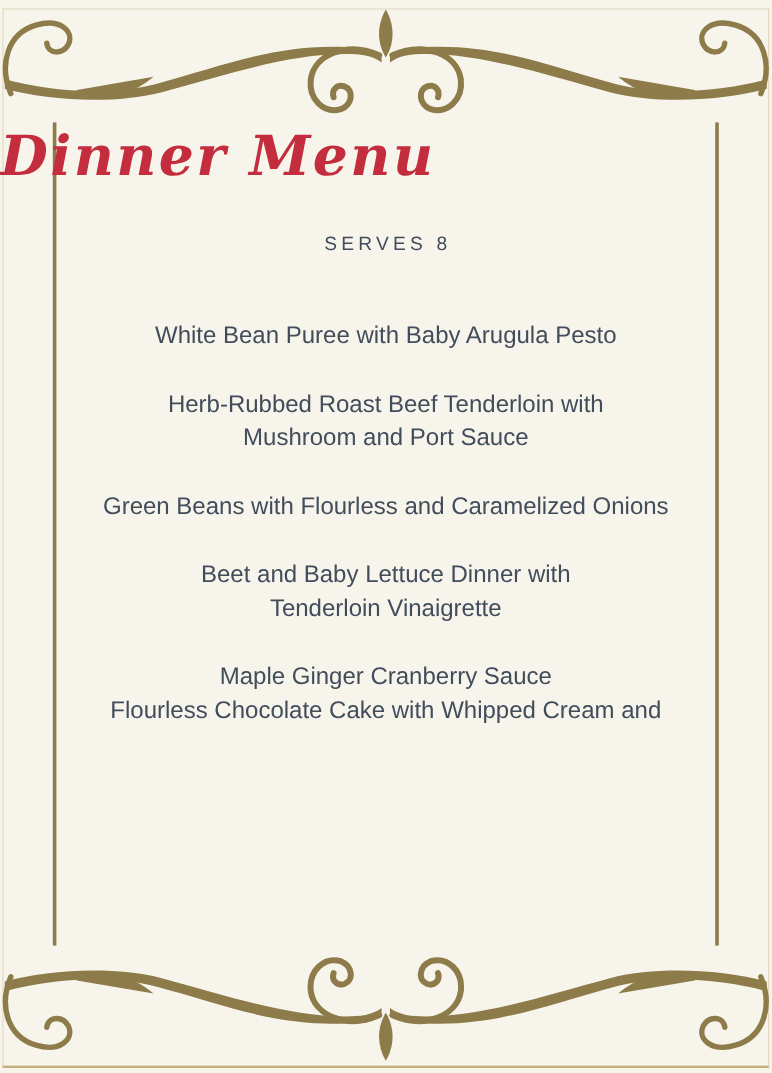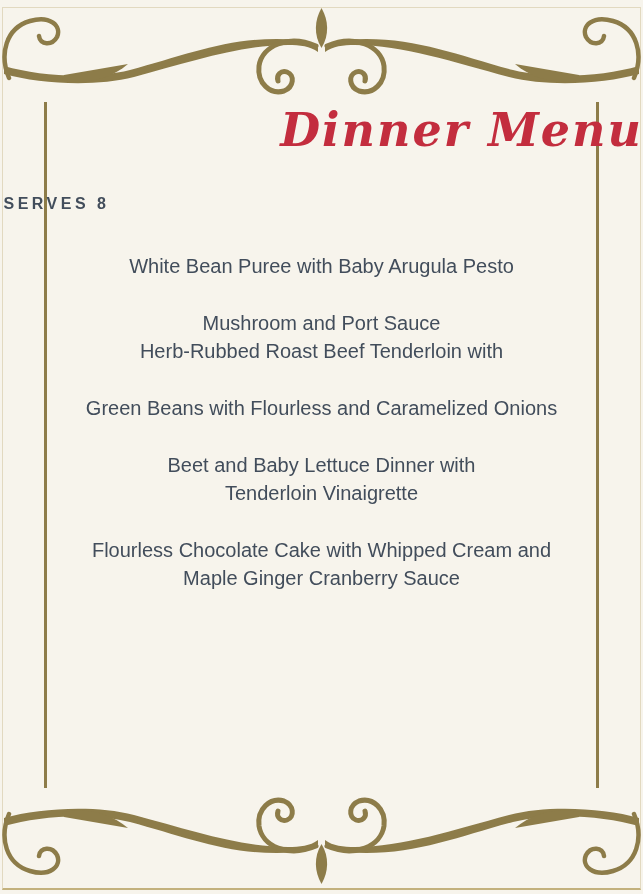--- a/index.html
+++ b/index.html
@@ -37,48 +37,50 @@
     position:absolute;
     left:0;width:643px;height:100px;
   }
   .flourish.top{top:4px;}
   .flourish.bottom{top:788px;transform:scaleY(-1);}
   .gold-fill{fill:var(--gold);}
   .gold-stroke{fill:none;stroke:var(--gold);stroke-linecap:round;}
   .menu-title{
     position:absolute;
     left:0;right:0;top:100px;
-    text-align:right;
+    text-align:left;
     font-family:"DejaVu Serif",serif;
     font-style:italic;
     font-weight:bold;
     font-size:46px;
     line-height:60px;
     letter-spacing:2px;
     color:var(--red);
   }
   .menu-subtitle{
     position:absolute;
     left:0;right:0;top:195px;
+    text-align:center;
     font-size:16px;
-    font-weight:bold;
+    font-weight:normal;
     letter-spacing:3.5px;
     text-indent:3.5px;
     color:var(--text);
   }
   .menu-items{
     position:absolute;
     left:50px;right:50px;top:252px;
     text-align:center;
     color:var(--text);
     font-size:20px;
   }
   .menu-item{
     line-height:28px;
     margin-bottom:29px;
+    margin-top:14px;
   }
 </style>
 </head>
 <body>
 
 <div class="frame-outline"></div>
 
 <svg class="flourish top" viewBox="0 0 643 100" aria-hidden="true">
   <defs>
     <g id="half-flourish">
@@ -109,27 +111,27 @@
 
 <div class="menu-title">Dinner Menu</div>
 
 <div class="menu-subtitle">SERVES 8</div>
 
 <div class="menu-items" id="menu-items">
     <div class="menu-item">
       <div>White Bean Puree with Baby Arugula Pesto</div>
     </div>
     <div class="menu-item">
+      <div>Herb-Rubbed Roast Beef Tenderloin with</div>
       <div>Mushroom and Port Sauce</div>
-      <div>Herb-Rubbed Roast Beef Tenderloin with</div>
     </div>
     <div class="menu-item">
       <div>Green Beans with Flourless and Caramelized Onions</div>
     </div>
     <div class="menu-item">
       <div>Beet and Baby Lettuce Dinner with</div>
       <div>Tenderloin Vinaigrette</div>
     </div>
     <div class="menu-item">
+      <div>Maple Ginger Cranberry Sauce</div>
       <div>Flourless Chocolate Cake with Whipped Cream and</div>
-      <div>Maple Ginger Cranberry Sauce</div>
     </div>
   </div>
 
 </body></html>

